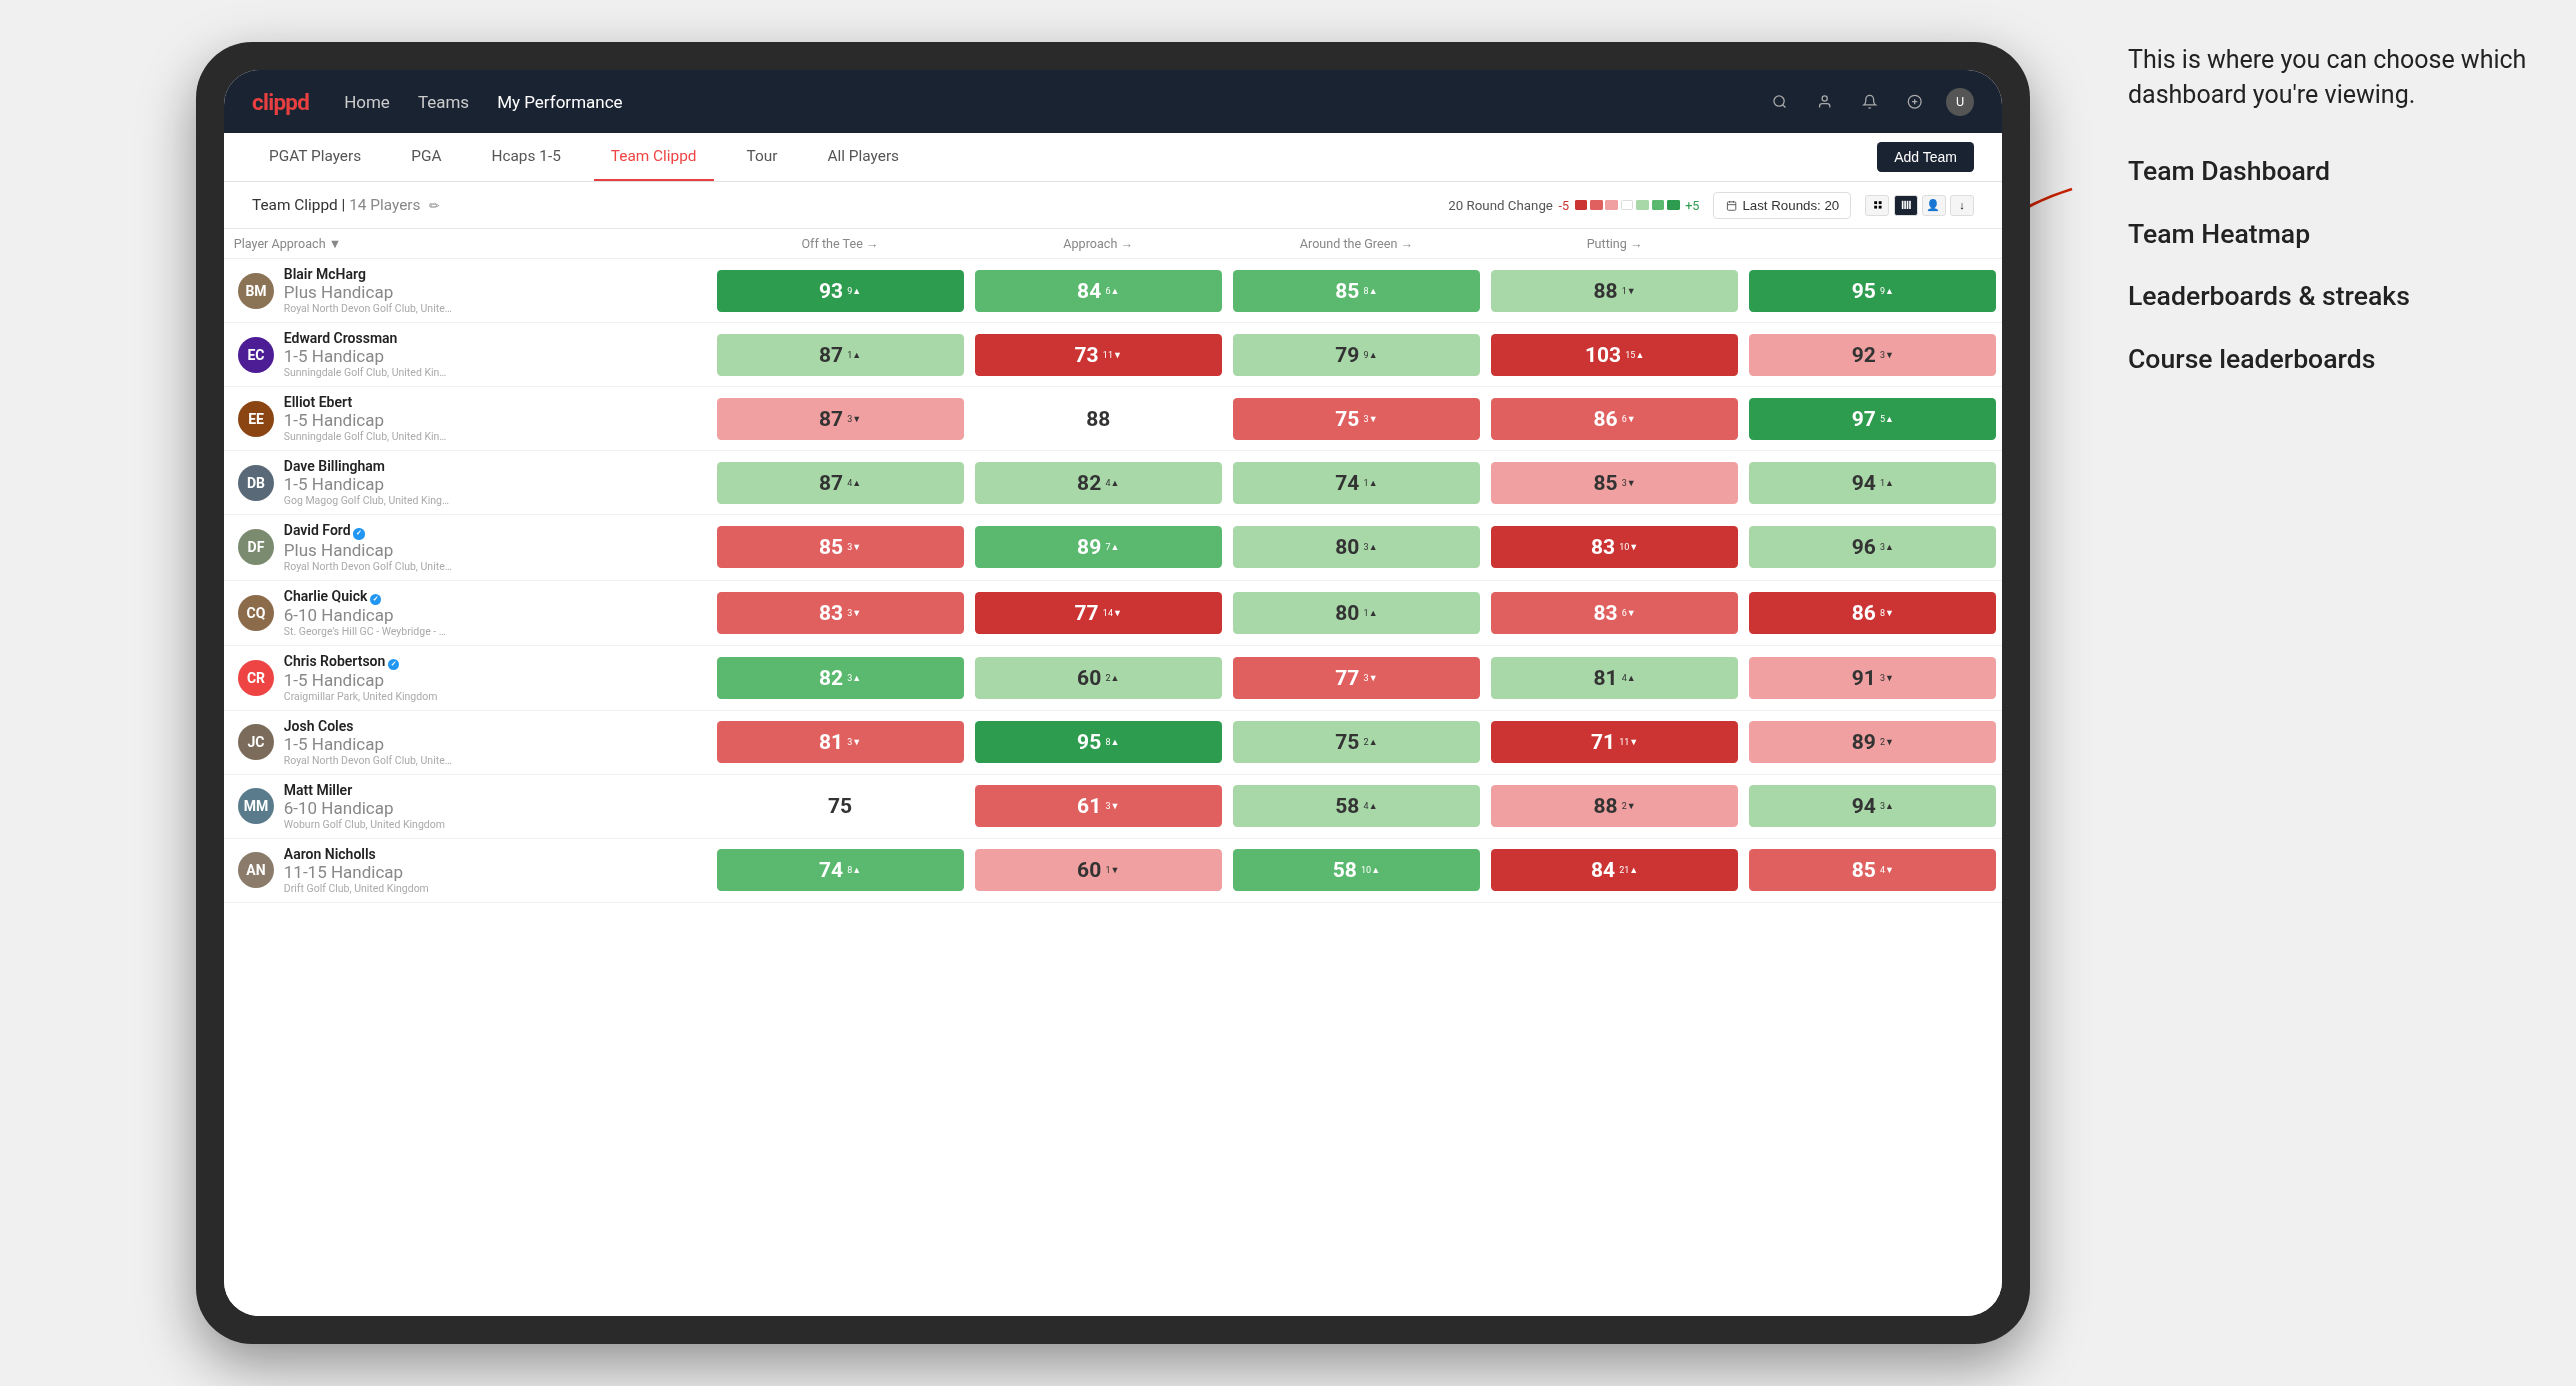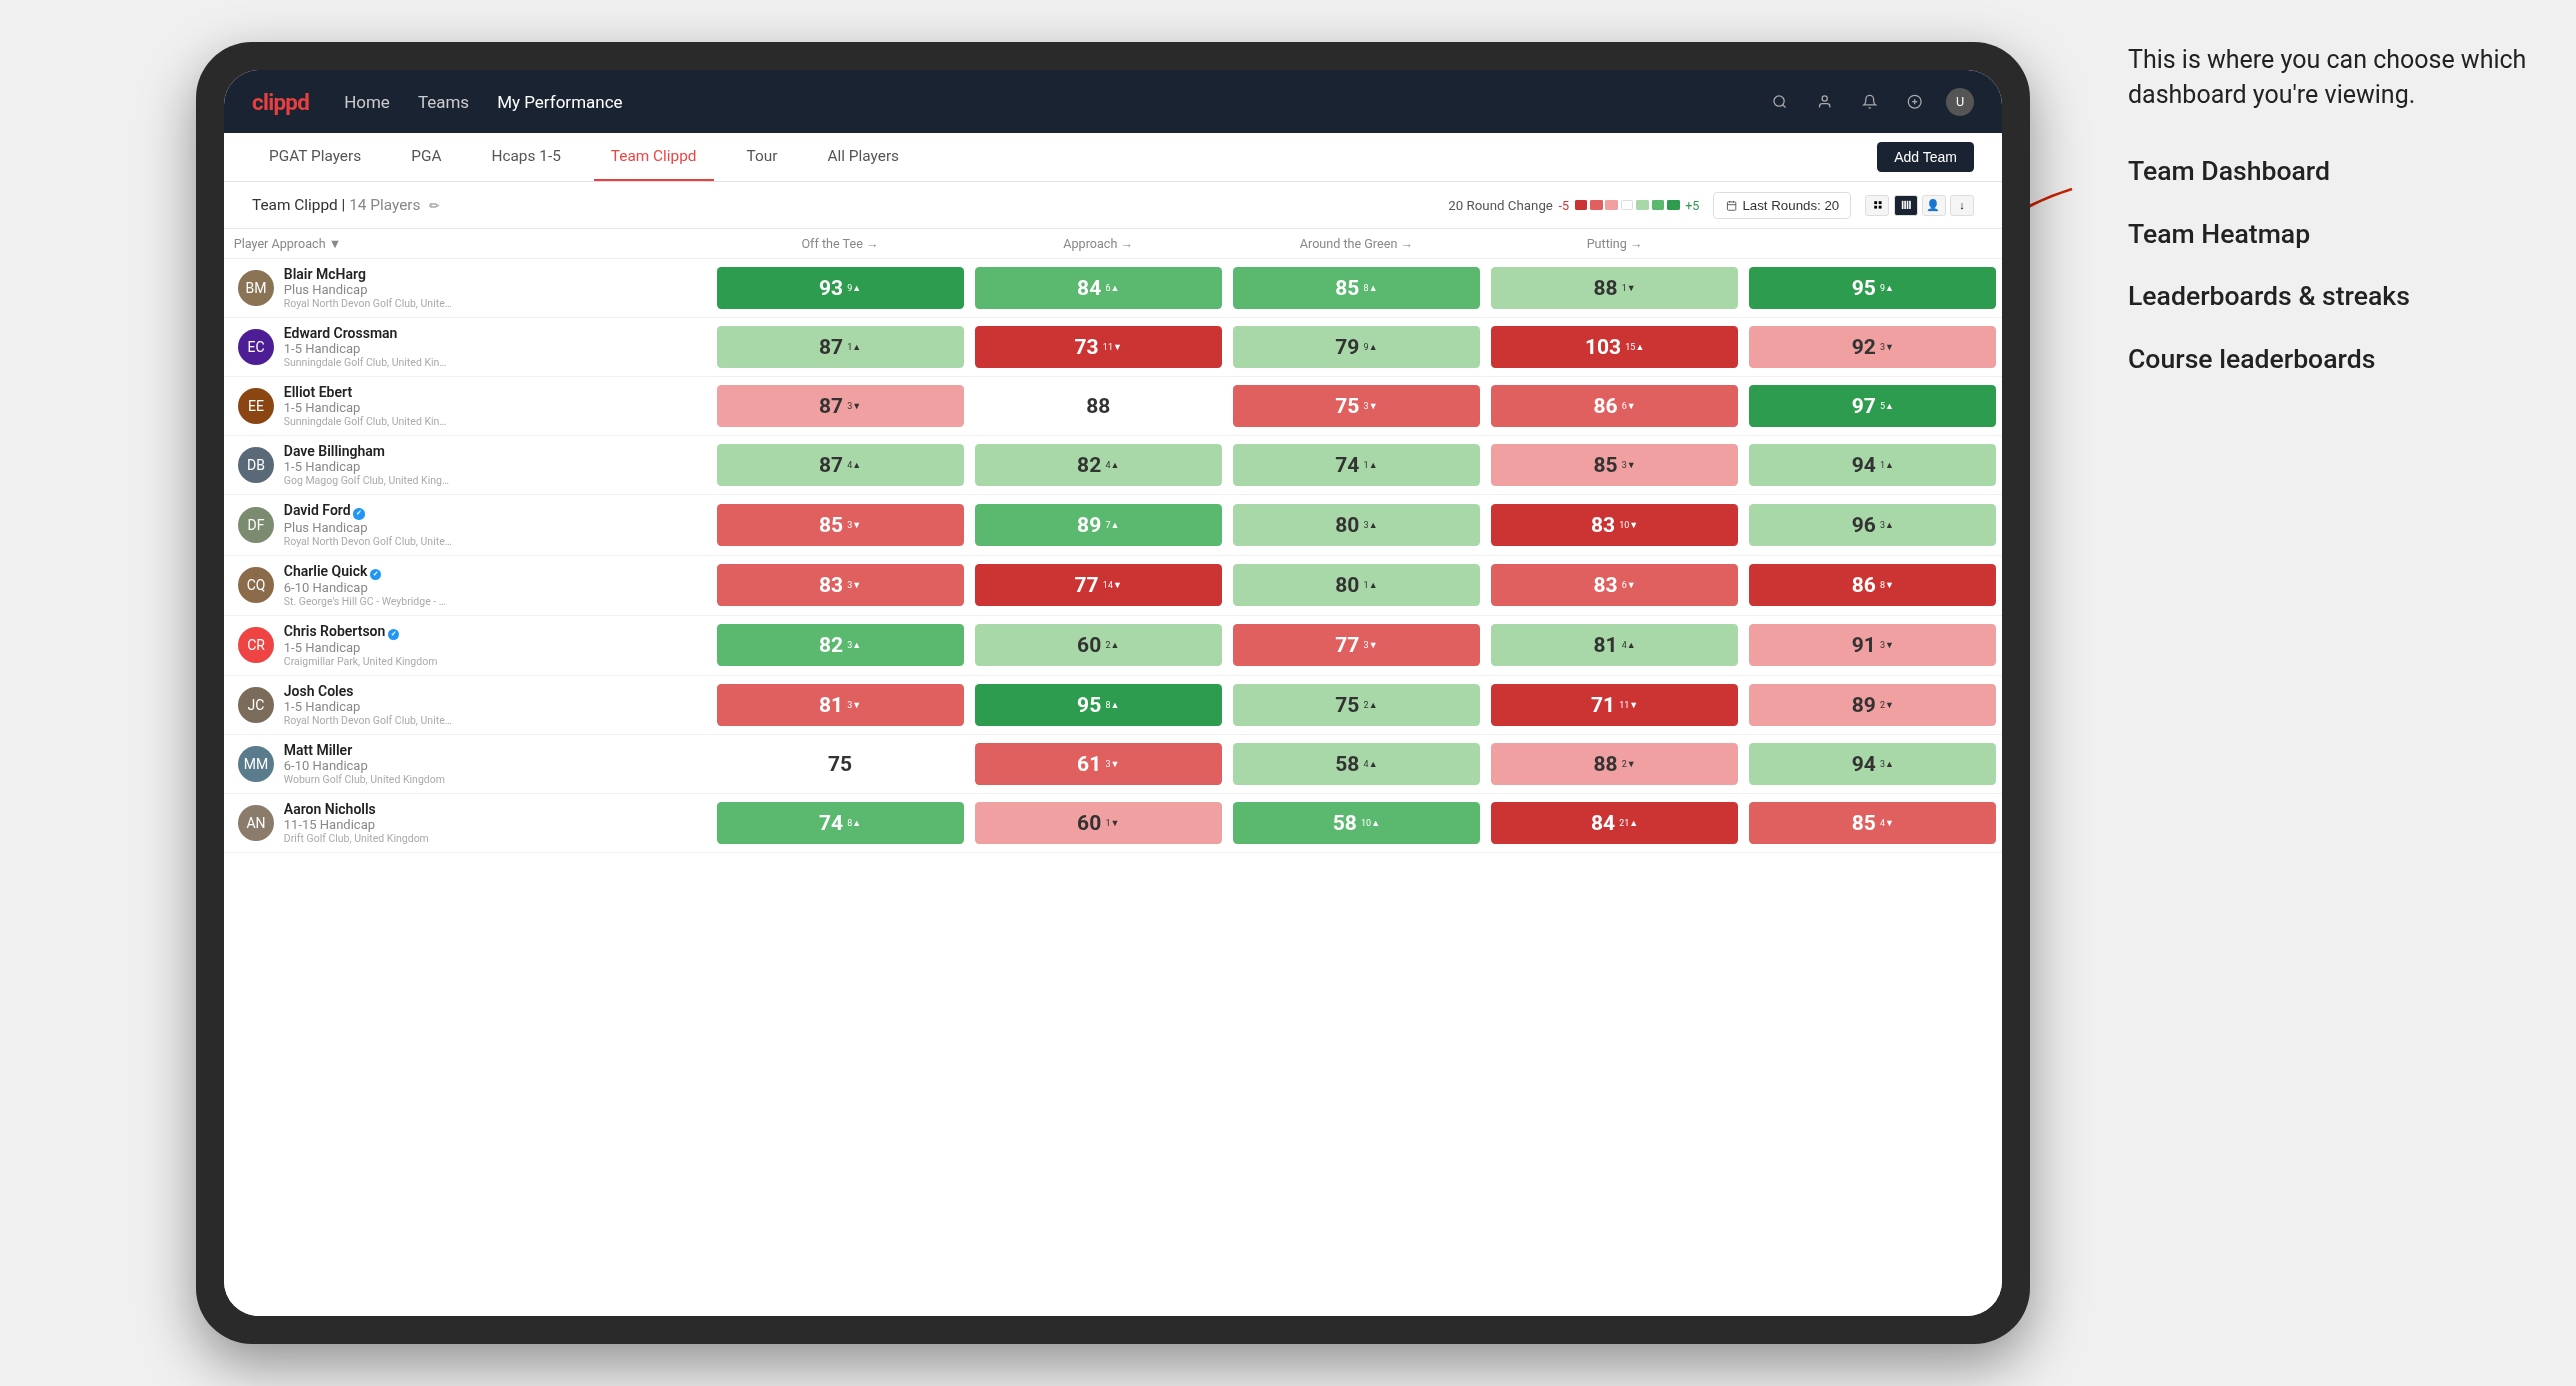--- a/index.html
+++ b/index.html
@@ -278,30 +278,30 @@
       height: 36px;
       border-radius: 50%;
       background: #bbb;
       flex-shrink: 0;
       overflow: hidden;
       display: flex;
       align-items: center;
       justify-content: center;
       font-size: 14px;
       color: #fff;
-      font-weight: 400;
+      font-weight: 700;
     }
     .player-info { }
     .player-name {
       font-size: 14px;
       font-weight: 600;
       color: #222;
     }
     .player-hcap {
-      font-size: 13px;
+      font-size: 17px;
       color: #888;
     }
     .player-club {
       font-size: 10.5px;
       color: #aaa;
       white-space: nowrap;
       overflow: hidden;
       text-overflow: ellipsis;
       max-width: 168px;
     }

